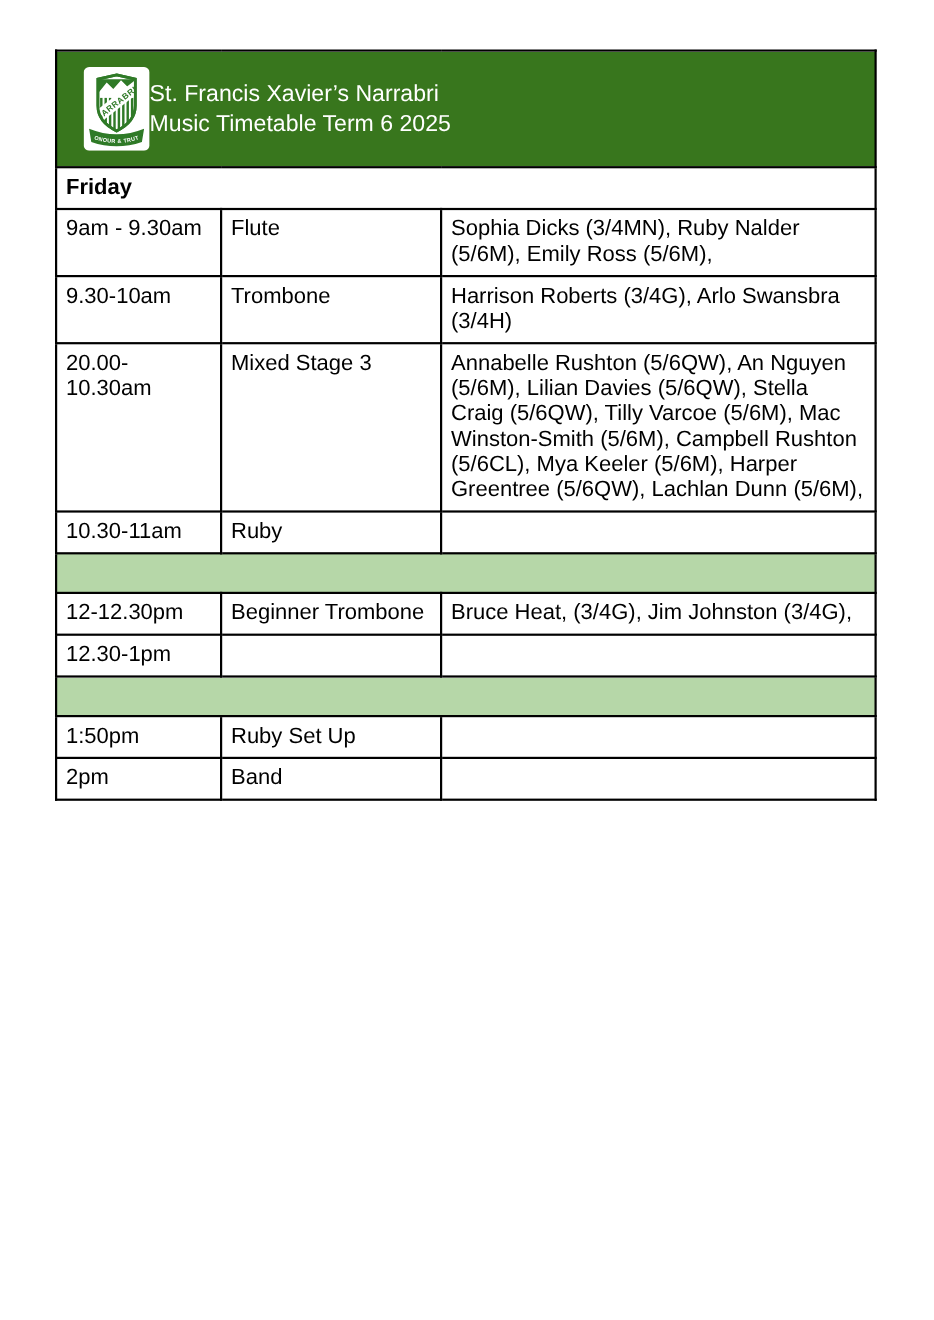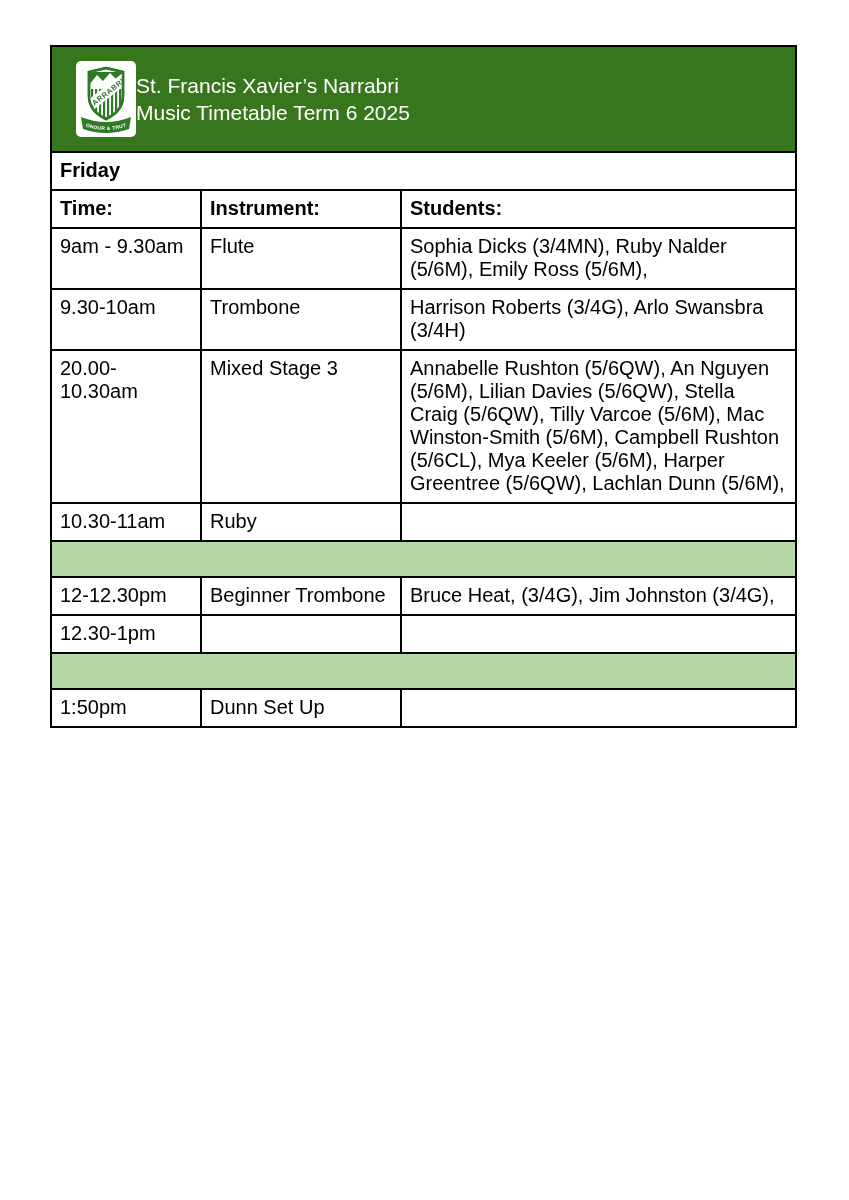--- a/index.html
+++ b/index.html
@@ -120,25 +120,20 @@
             <div class="titles">
               <div>St. Francis Xavier’s Narrabri</div>
               <div>Music Timetable Term 6 2025</div>
             </div>
           </div>
         </td>
       </tr>
       <tr>
         <td colspan="3" class="day-cell">Friday</td>
       </tr>
-      <tr>
-        <th class="col-head">Time:</th>
-        <th class="col-head">Instrument:</th>
-        <th class="col-head">Students:</th>
-      </tr>
     </tbody>
     <tbody id="rows">
         <tr>
           <td>9am - 9.30am</td>
           <td>Flute</td>
           <td>Sophia Dicks (3/4MN), Ruby Nalder (5/6M), Emily Ross (5/6M),</td>
         </tr>
         <tr>
           <td>9.30-10am</td>
           <td>Trombone</td>
@@ -165,18 +160,23 @@
         <tr>
           <td>12.30-1pm</td>
           <td></td>
           <td></td>
         </tr>
         <tr>
           <td colspan="3" class="break-cell"></td>
         </tr>
         <tr>
           <td>1:50pm</td>
-          <td>Dunn Set Up</td>
+          <td>Ruby Set Up</td>
+          <td></td>
+        </tr>
+        <tr>
+          <td>2pm</td>
+          <td>Band</td>
           <td></td>
         </tr>
       </tbody>
   </table>
 </div>
 
 </body></html>

